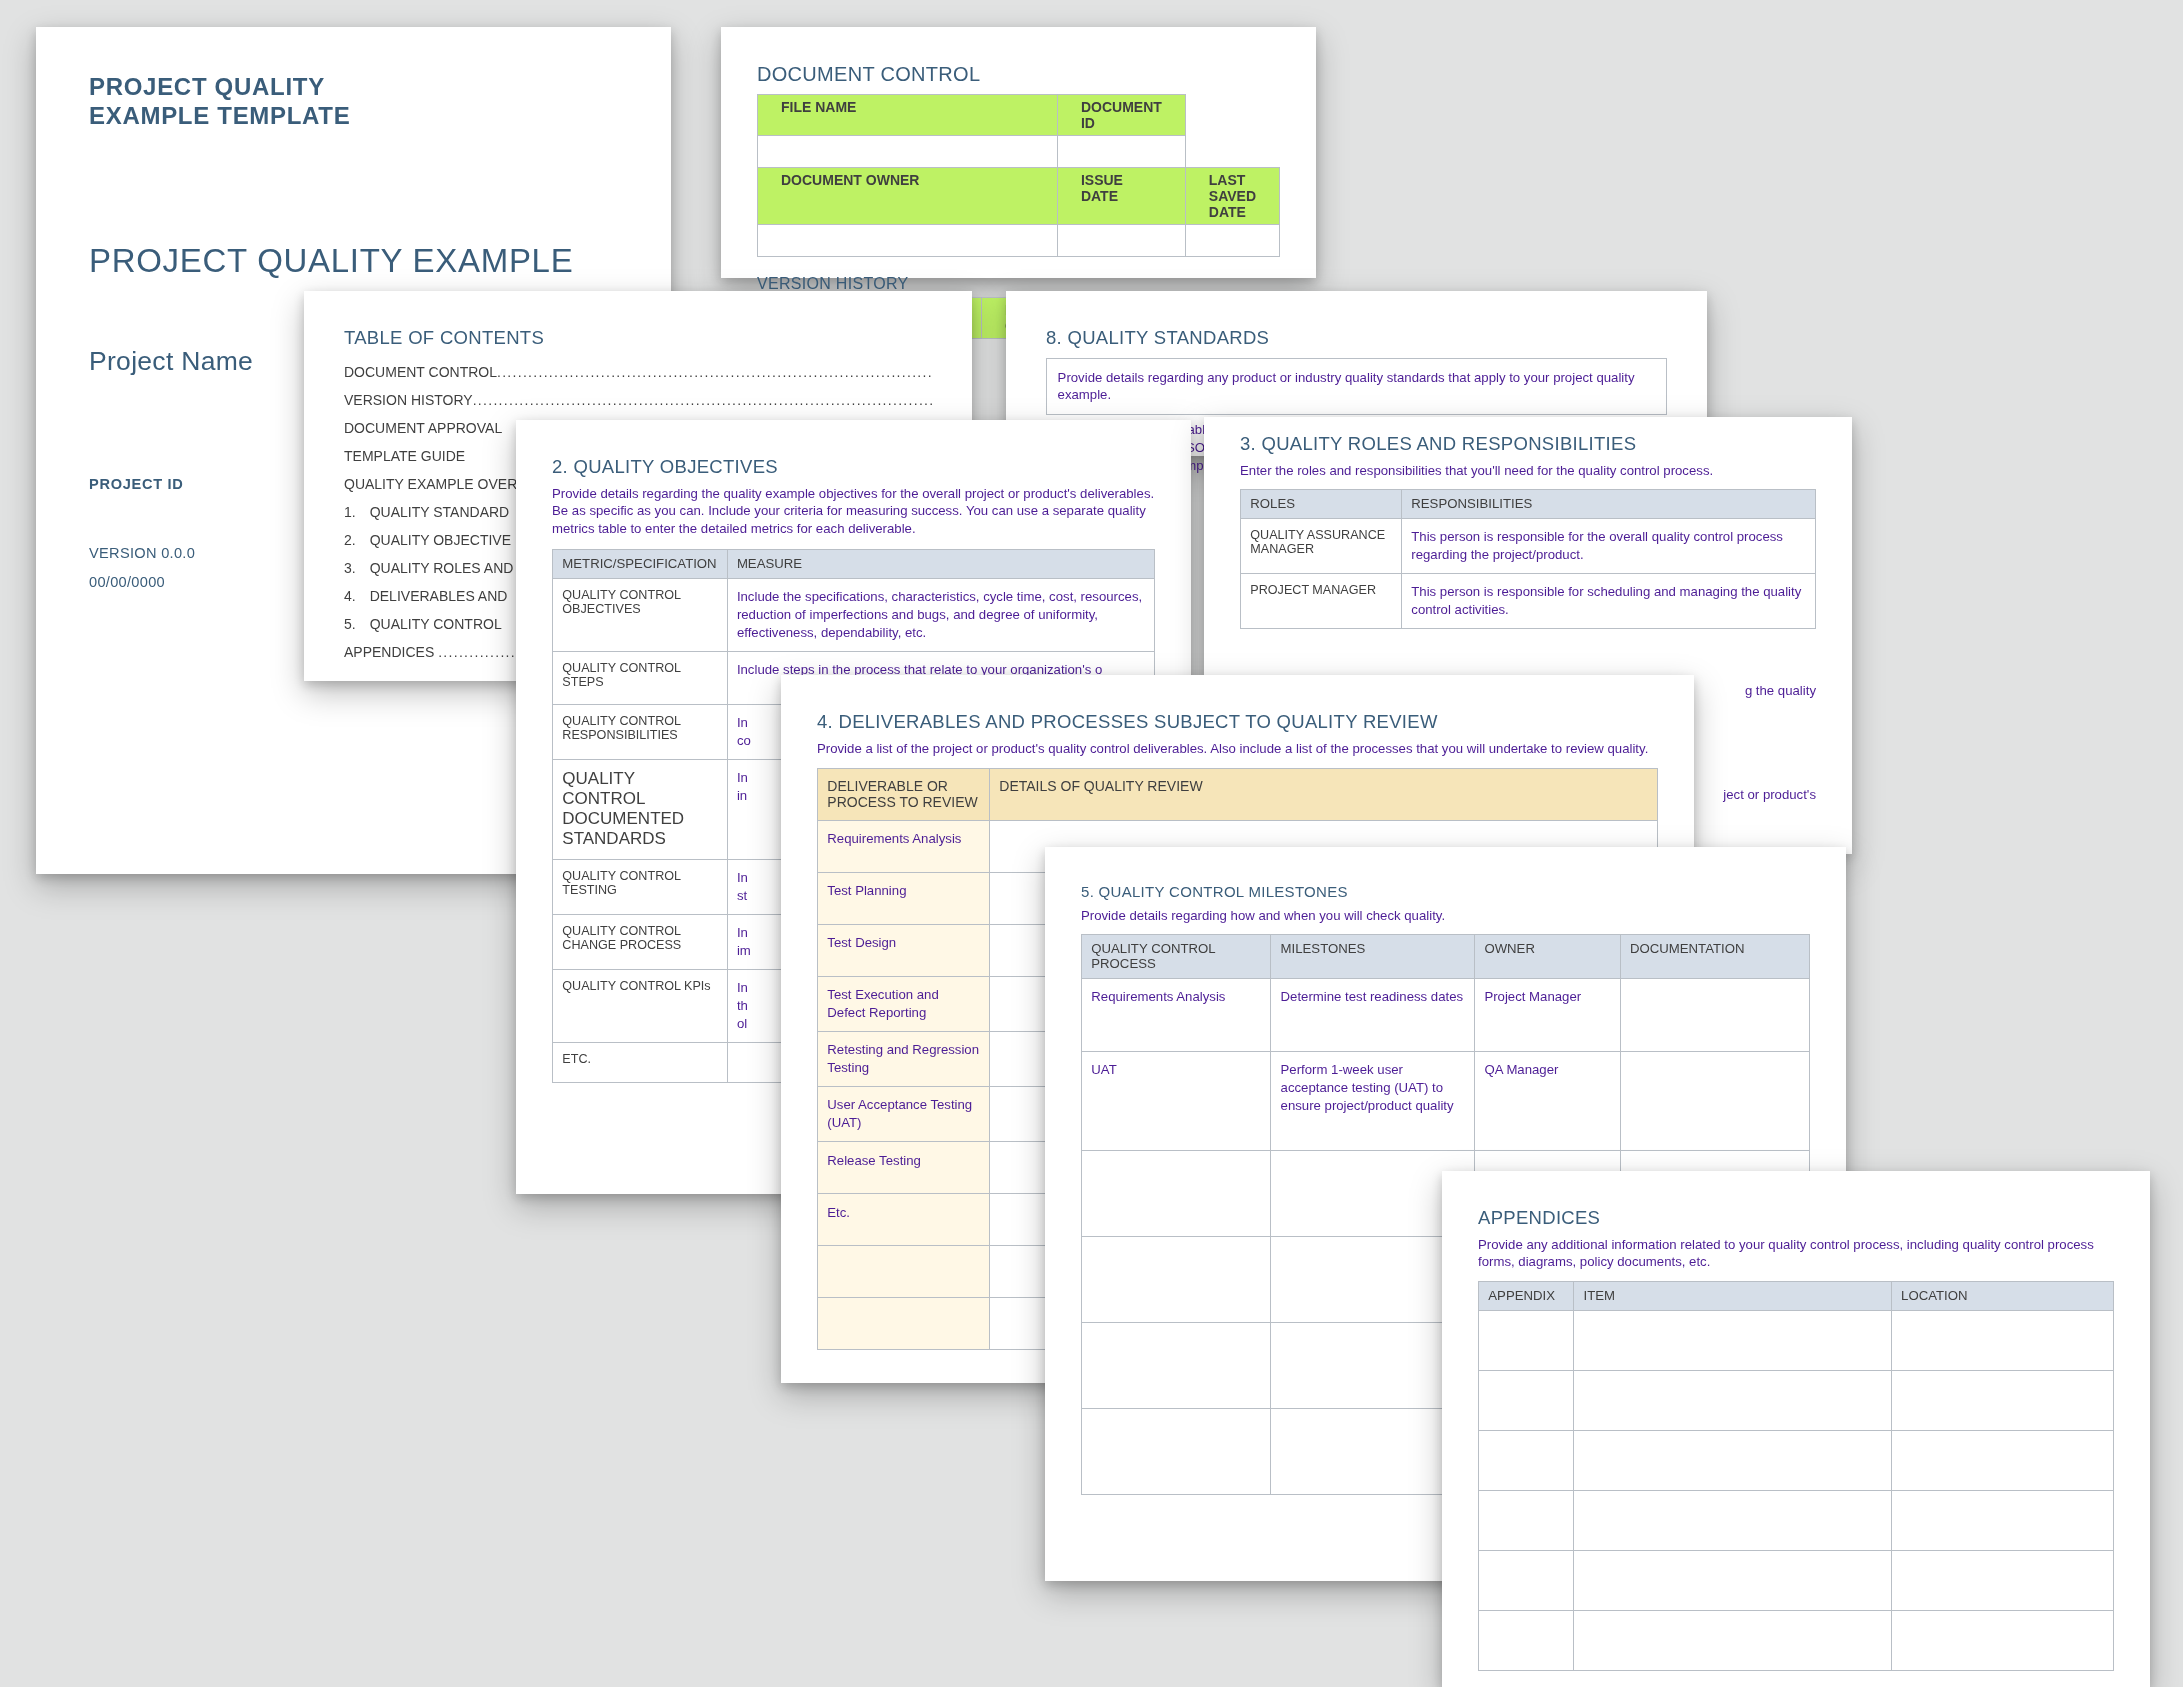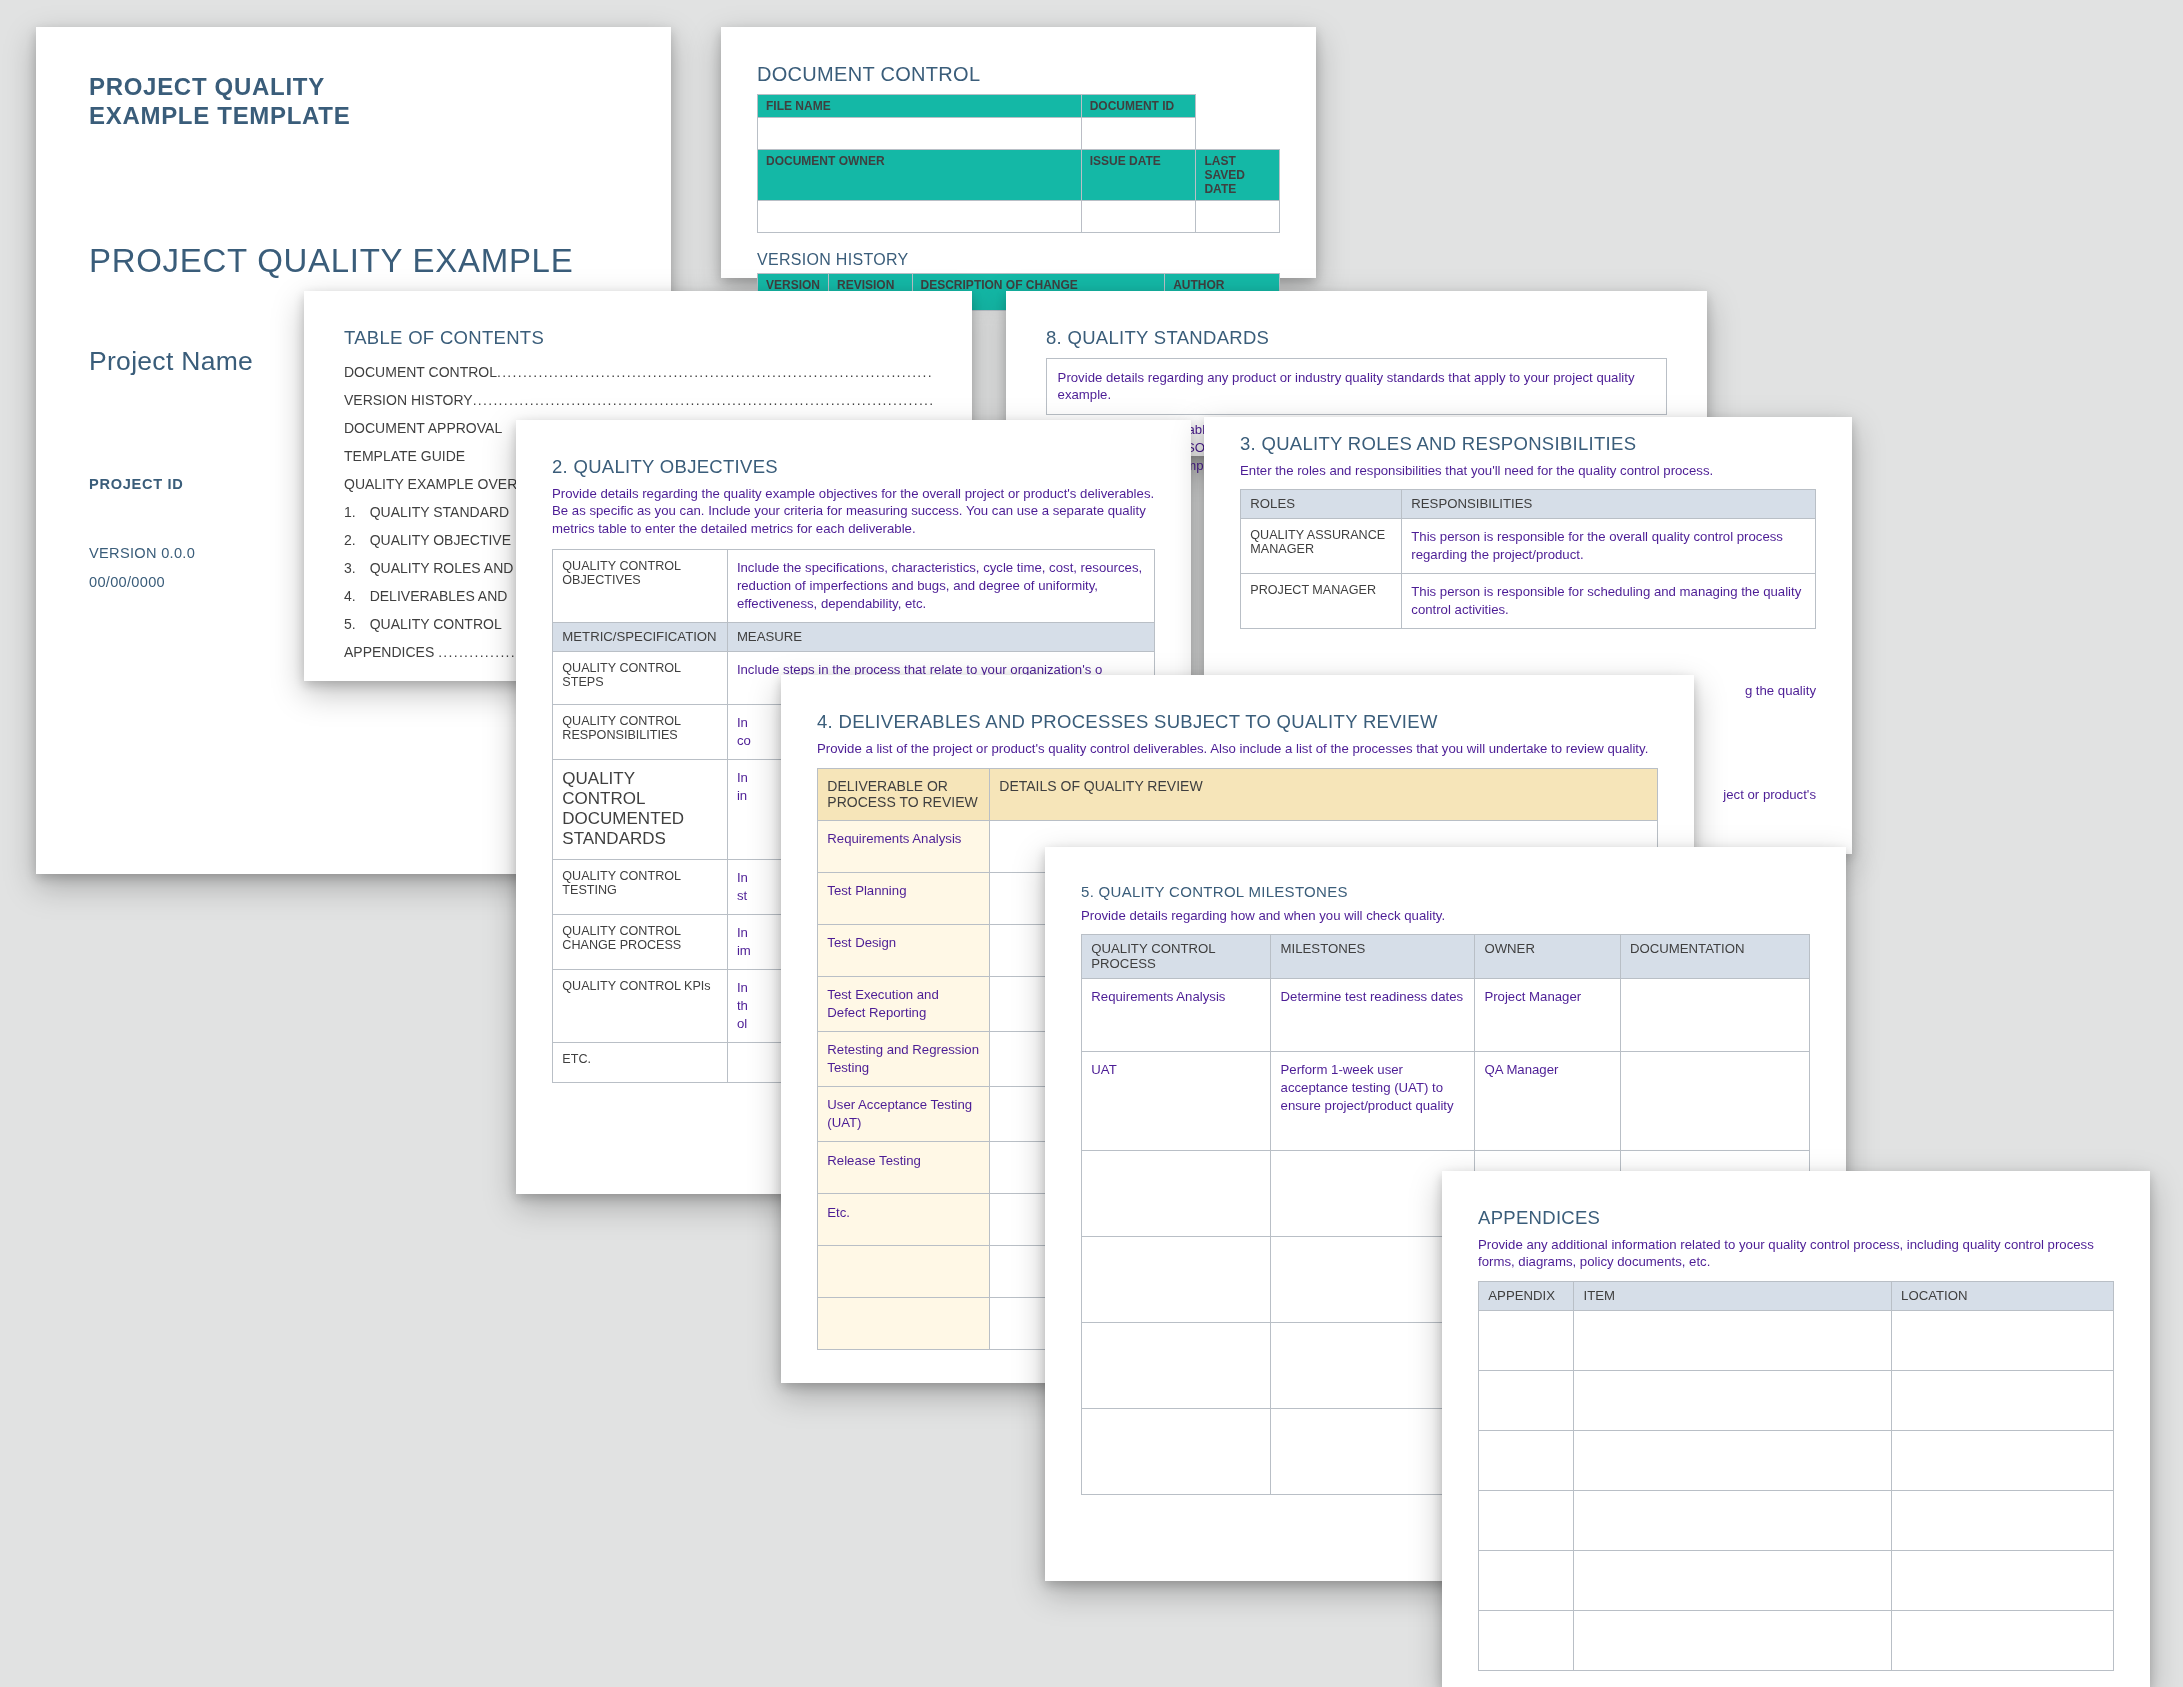--- a/index.html
+++ b/index.html
@@ -42,21 +42,21 @@
     font-size: 13.2px;
     text-align: left;
     vertical-align: top;
   }
   th {
     background: #d6dee8;
     font-weight: 400;
     padding: 6.6px 9.3px;
   }
   td { padding: 9.3px 9.3px; }
-  .th-grey { background: #14b8a6; font-weight: 700; font-size: 12px; padding: 4px 8px; }
+  .th-grey { background: #bef264; font-weight: 700; font-size: 14px; padding: 4px 23px; }
   .th-yellow { background: #f6e5b9; font-size: 14px; padding: 9.3px 9.3px; }
   .toc-line {
     font-size: 14px;
     color: #3f3f3f;
     white-space: nowrap;
     overflow: hidden;
     margin-bottom: 12px;
   }
   .toc-line .dots::after {
     content: ".................................................................................................................................................................................................................................";
@@ -146,27 +146,27 @@
   <div class="body-text" style="padding-left:132px;">(ISO) a</div>
   <div class="body-text" style="padding-left:132px;">ompa</div>
 </div>
 
 <div class="page" style="left:516px; top:420px; width:675px; height:774px; padding:36px 36px;">
   <div class="h-section" style="font-size:18.5px;">2.  QUALITY OBJECTIVES</div>
   <div class="body-text" style="margin-top:6.6px;">Provide details regarding the quality example objectives for the overall project or product's deliverables. Be as specific as you can. Include your criteria for measuring success. You can use a separate quality metrics table to enter the detailed metrics for each deliverable.</div>
   <table style="margin-top:10.6px;">
     <tbody>
         <tr>
+      <th style="width:29%;">METRIC/SPECIFICATION</th>
+      <th>MEASURE</th>
+    </tr>
+    <tr>
           <td style="font-size:12.6px;">QUALITY CONTROL OBJECTIVES</td>
           <td class="body-text">Include the specifications, characteristics, cycle time, cost, resources, reduction of imperfections and bugs, and degree of uniformity, effectiveness, dependability, etc.</td>
         </tr>
-    <tr>
-      <th style="width:29%;">METRIC/SPECIFICATION</th>
-      <th>MEASURE</th>
-    </tr>
     <tr>
           <td style="font-size:12.6px;">QUALITY CONTROL STEPS</td>
           <td class="body-text" style="height:53px; white-space:pre-line;">Include steps in the process that relate to your organization's o</td>
         </tr>
     <tr>
           <td style="font-size:12.6px;">QUALITY CONTROL RESPONSIBILITIES</td>
           <td class="body-text" style="height:53px; white-space:pre-line;">In
 co</td>
         </tr>
     <tr>

